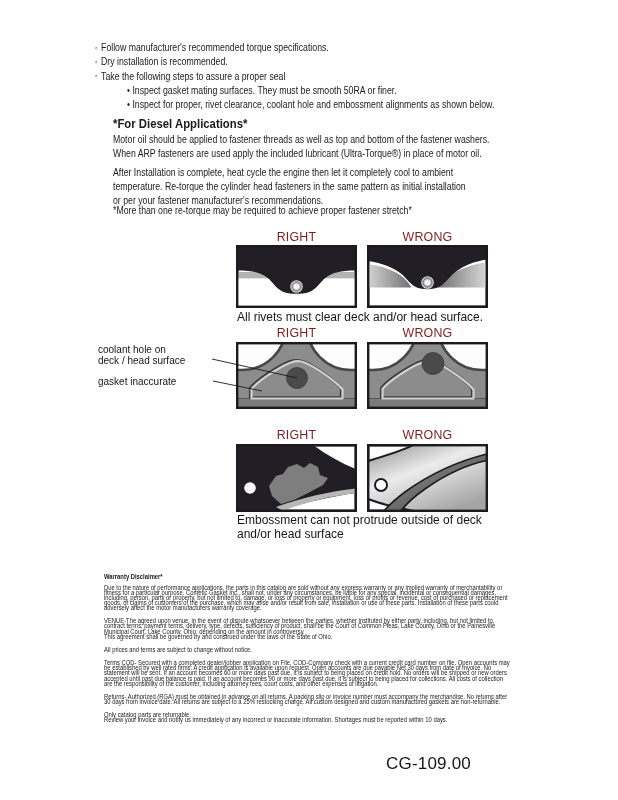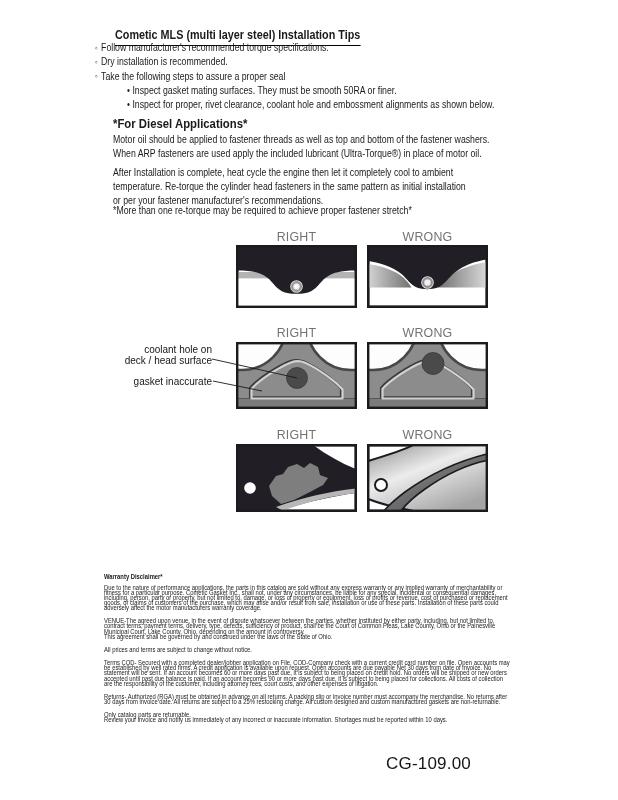--- a/index.html
+++ b/index.html
@@ -18,43 +18,40 @@
   .tips{position:absolute;left:95px;top:41px;width:515px;}
   .tip{font-size:10.4px;line-height:13.9px;transform:scaleX(0.84);transform-origin:0 0;white-space:nowrap;}
   .tip.sub{padding-left:38px;}
   .mk{display:inline-block;margin-right:4px;font-size:9px;vertical-align:0.5px;}
   .mk2{display:inline-block;margin-right:3px;font-size:10px;}
 
   .h2{font-size:13.5px;line-height:15px;}
   .para{font-size:10.4px;line-height:13.9px;}
 
   .dlabel{position:absolute;width:121px;text-align:center;font-size:12.4px;
-          letter-spacing:0.2px;line-height:14px;color:#737373;}
+          letter-spacing:0.2px;line-height:14px;color:#7f1d1d;}
   .caption{position:absolute;font-size:12px;line-height:13.5px;color:#17141a;}
 
-  .callout{position:absolute;left:98px;width:114px;text-align:right;
+  .callout{position:absolute;left:98px;width:114px;
            font-size:10px;line-height:10.8px;color:#17141a;}
 
   .fineprint{position:absolute;left:104px;top:573px;width:470px;
              font-size:6.5px;line-height:5.15px;transform:scaleX(0.90);transform-origin:0 0;}
   .fineprint .fp-h{font-weight:700;margin:0 0 4.5px 0;line-height:7px;}
   .fineprint p{margin:0 0 8px 0;white-space:pre-line;}
 
   .footer-code{position:absolute;left:386px;top:754px;font-size:17px;
                letter-spacing:0.2px;color:#17141a;}
   svg{display:block;}
 </style>
 </head>
 <body>
 
 <div class="page">
 
-  <div class="title-wrap">
-    <span class="title-txt">Cometic MLS (multi layer steel) Installation Tips</span>
-  </div>
 
   <div class="tips">
     <div class="tip"><span class="mk">◦</span><span>Follow manufacturer's recommended torque specifications.</span></div>
     <div class="tip"><span class="mk">◦</span><span>Dry installation is recommended.</span></div>
     <div class="tip"><span class="mk">◦</span><span>Take the following steps to assure a proper seal</span></div>
     <div class="tip sub"><span class="mk2">•</span><span>Inspect gasket mating surfaces.  They must be smooth 50RA or finer.</span></div>
     <div class="tip sub"><span class="mk2">•</span><span>Inspect for proper, rivet clearance, coolant hole and embossment alignments as shown below.</span></div>
   </div>
 
   <div class="abs cnd h2 bold" style="left:113px;top:116px">*For Diesel Applications*</div>
@@ -93,20 +90,21 @@
     <rect x="1.2" y="1.2" width="118.6" height="60.6" fill="#ffffff" stroke="#1d1a1f" stroke-width="2.4"></rect>
     <path d="M1,19 C12,20.5 24,24 33,30 C38,33.5 42,38 44.5,42.5 L1,42.5 Z" fill="url(#g1L)"></path>
     <path d="M120,17 C106,19 92,24 82,31 C77,34.5 73,38.5 70.5,42.5 L120,42.5 Z" fill="url(#g1R)"></path>
     <path d="M1,1 H120 V14.5 C107,16.5 97,20.5 88.5,27 C81.5,32.5 78,39.5 70,42.8 C65.5,44.6 55,44.6 50.5,42.8 C43,39.8 40,33.5 34.5,29 C26,22 13,17.5 1,16 Z" fill="#221e26"></path>
     <circle cx="60.5" cy="37.5" r="6.3" fill="#e6e6e6"></circle>
     <circle cx="60.5" cy="37.5" r="4.4" fill="none" stroke="#8e8e8e" stroke-width="2.1"></circle>
     <circle cx="60.5" cy="37.5" r="2.3" fill="#f4f4f4"></circle>
     <rect x="1.2" y="1.2" width="118.6" height="60.6" fill="none" stroke="#1d1a1f" stroke-width="2.4"></rect>
   </svg>
 
+  <div class="caption" style="left:237px;top:311px">All rivets must clear deck and/or head surface.</div>
 
   <div class="dlabel" style="left:236px;top:326px">RIGHT</div>
   <div class="dlabel" style="left:367px;top:326px">WRONG</div>
 
   <div class="callout prelines" style="top:345px">coolant hole on
 deck / head surface</div>
   <div class="callout" style="top:377px">gasket inaccurate</div>
 
   <svg class="abs" style="left:236px;top:342px" width="121" height="67" viewBox="0 0 121 67">
     <defs>
@@ -178,20 +176,22 @@
     </defs>
     <rect x="1.2" y="1.2" width="118.6" height="65.6" fill="#ffffff" stroke="#1d1a1f" stroke-width="2.4"></rect>
     <path d="M1.2,17 C18,12 34,7 46,1.2 L119.8,1.2 L119.8,66.8 L46,66.8 C30,64 14,60 1.2,55 Z" fill="url(#g3band)"></path>
     <path d="M1.2,17 C18,12 34,7 46,1.2" fill="none" stroke="#1d1a1f" stroke-width="2"></path>
     <path d="M1.2,55 C14,60 30,64 46,66.8" fill="none" stroke="#1d1a1f" stroke-width="2"></path>
     <path d="M119.8,10 C88,18 60,32 38,48 C30,54 23,60 17,66.8 L34,66.8 C40,59 48,52 58,45 C78,31 98,21 119.8,16.5 Z" fill="url(#g3emb)" stroke="#1d1a1f" stroke-width="1.6"></path>
     <circle cx="14" cy="41" r="6" fill="#ffffff" stroke="#1d1a1f" stroke-width="2"></circle>
     <rect x="1.2" y="1.2" width="118.6" height="65.6" fill="none" stroke="#1d1a1f" stroke-width="2.4"></rect>
   </svg>
 
+  <div class="caption prelines" style="left:237px;top:514px;width:280px">Embossment can not protrude outside of deck
+and/or head surface</div>
 
   <div class="fineprint">
     <div class="fp-h">Warranty Disclaimer*</div>
     <p>Due to the nature of performance applications, the parts in this catalog are sold without any express warranty or any implied warranty of merchantability or
 fitness for a particular purpose.  Cometic Gasket Inc., shall not, under any circumstances, be liable for any special, incidental or consequential damages,
 including, person, party or property, but not limited to, damage, or loss of property or equipment, loss of profits or revenue, cost of purchased or replacement
 goods, or claims of customers of the purchase, which may arise and/or result from sale, installation or use of these parts.  Installation of these parts could
 adversely affect the motor manufacturers warranty coverage.</p>
     <p>VENUE-The agreed upon venue, in the event of dispute whatsoever between the parties, whether instituted by either party, including, but not limited to,
 contract terms, payment terms, delivery, type, defects, sufficiency of product, shall be the Court of Common Pleas, Lake County, Ohio or the Painesville

